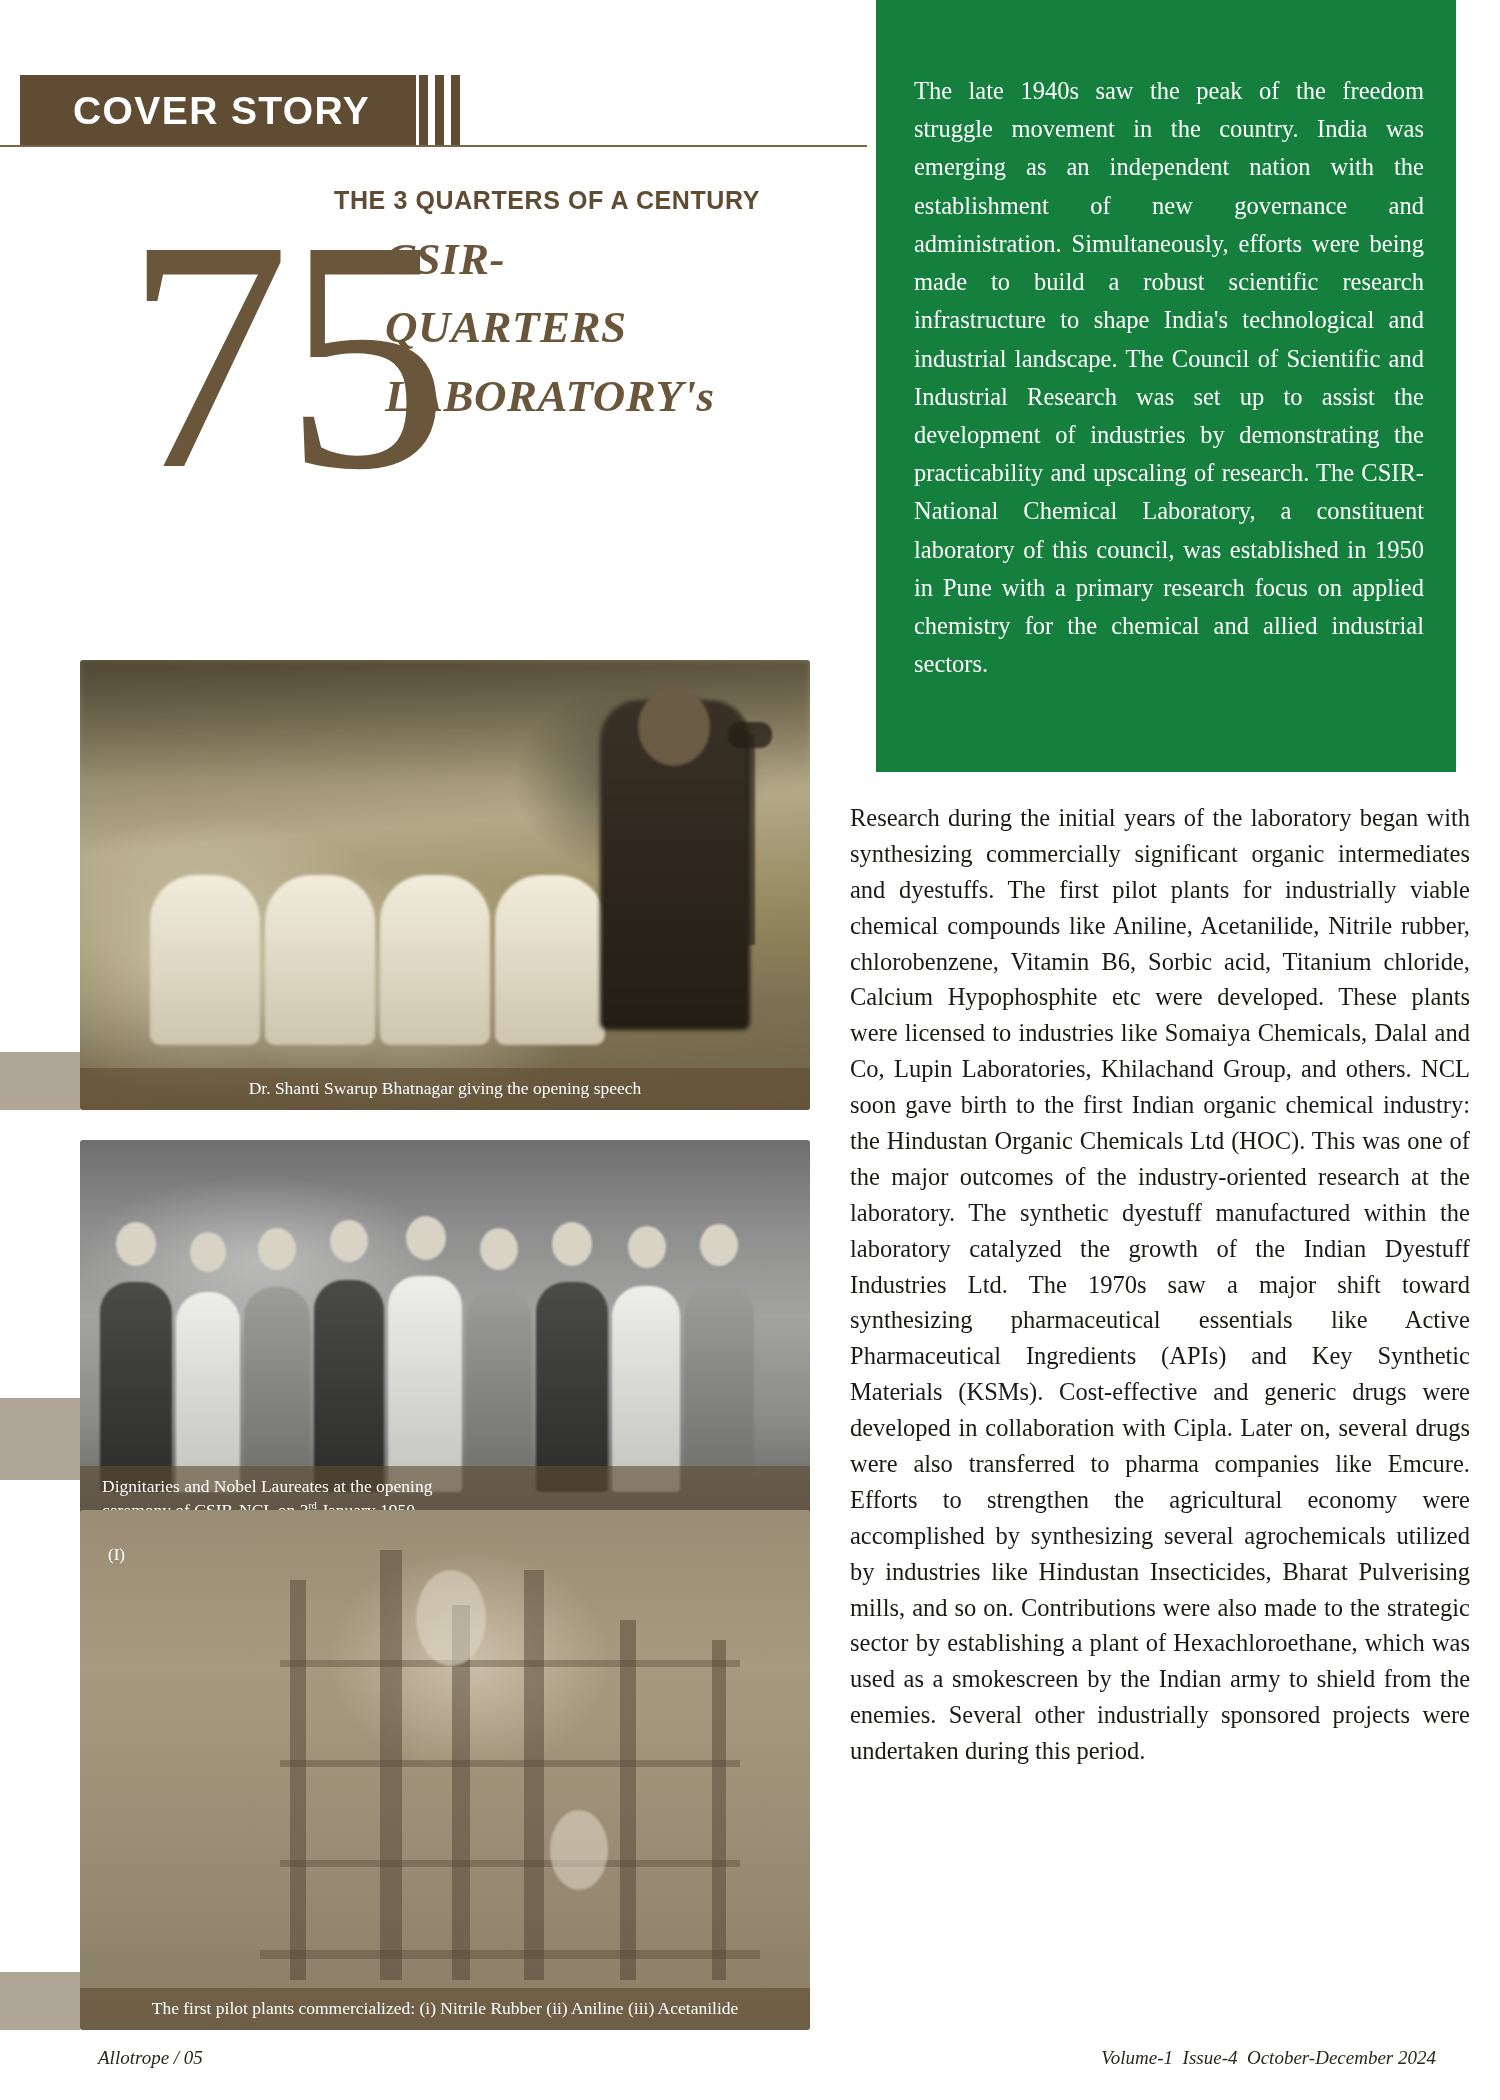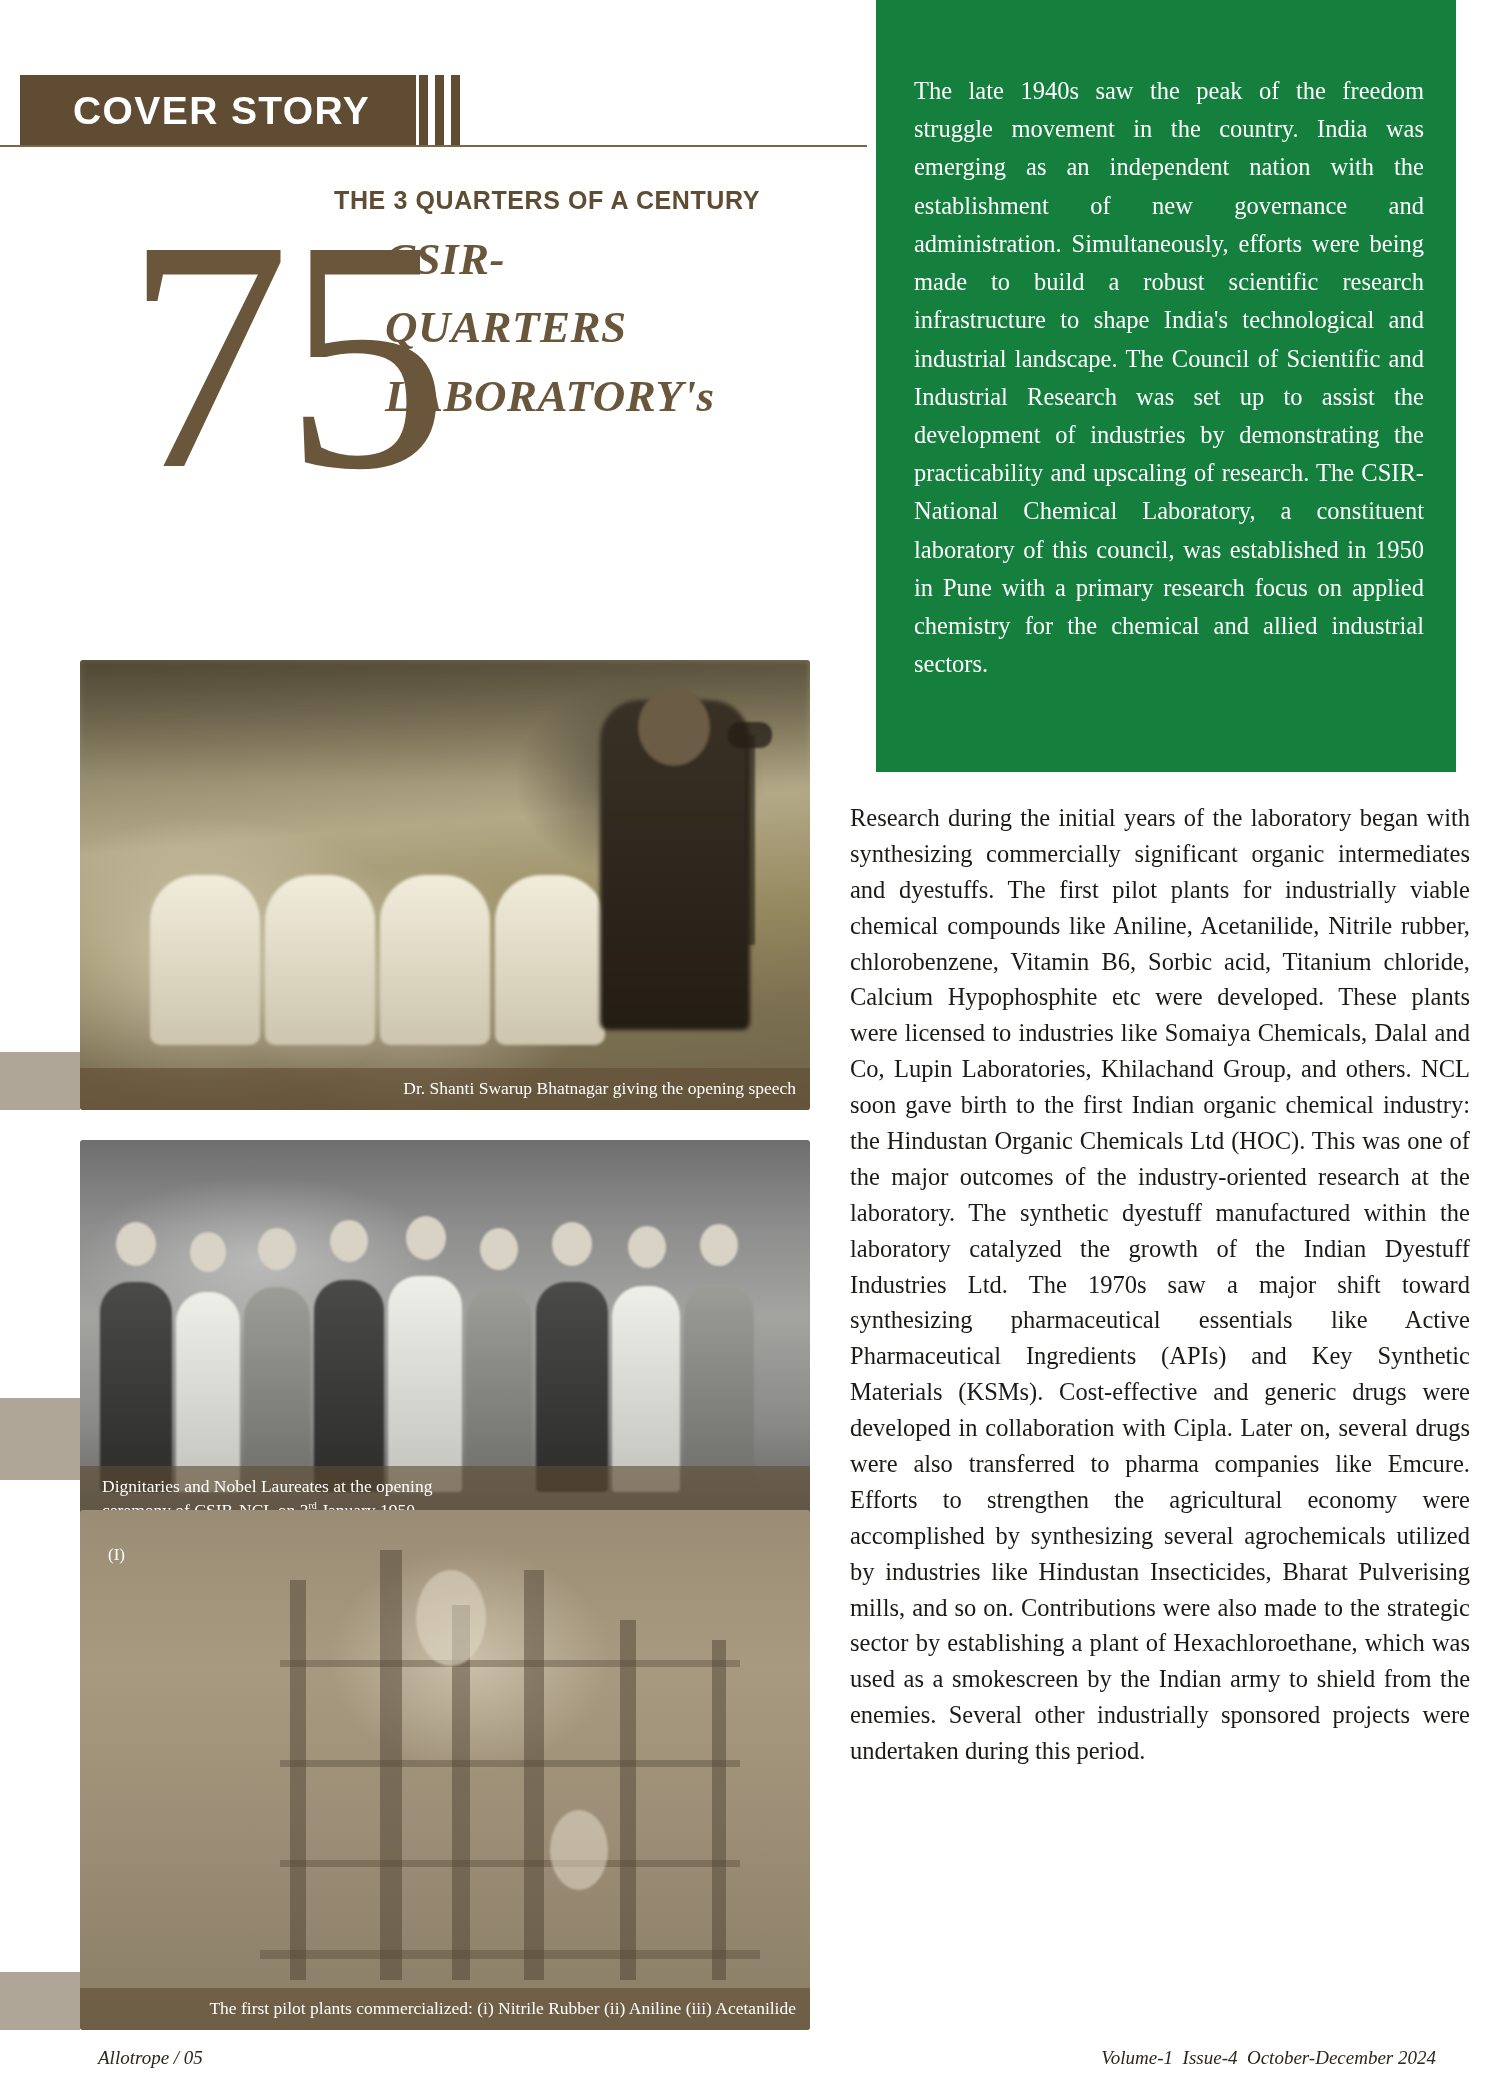--- a/index.html
+++ b/index.html
@@ -94,21 +94,21 @@
   .photo .cap {
     position:absolute; left:0; bottom:0; width:100%;
     background:rgba(95,76,51,0.62);
     color:#ffffff;
     font-family:"Liberation Serif", serif;
     font-size:17.5px;
     line-height:1.33;
     padding:9px 14px 10px 22px;
     text-align:left;
   }
-  .photo .cap.center { text-align:right; padding-left:14px; }
+  .photo .cap.center { text-align:center; padding-left:14px; }
   .photo .cap sup { font-size:10px; vertical-align:super; }
 
   
   #photo1 { left:80px; top:660px; width:730px; height:450px;
     background:
       radial-gradient(ellipse 180px 140px at 560px 120px, rgba(20,16,10,0.55), transparent 70%),
       radial-gradient(ellipse 300px 200px at 130px 300px, rgba(250,246,232,0.55), transparent 72%),
       radial-gradient(ellipse 260px 180px at 330px 330px, rgba(245,240,225,0.45), transparent 70%),
       linear-gradient(175deg,#6a6048 0%, #8d8467 18%, #b3a987 38%, #95895f 60%, #7d7152 78%, #6d6248 100%);
   }

